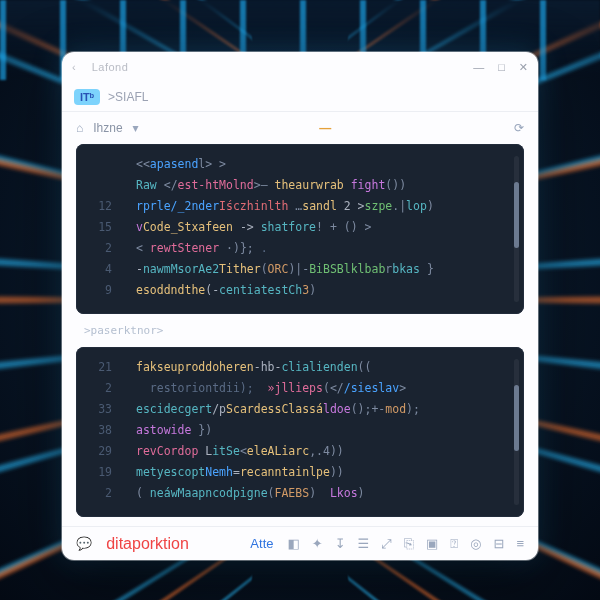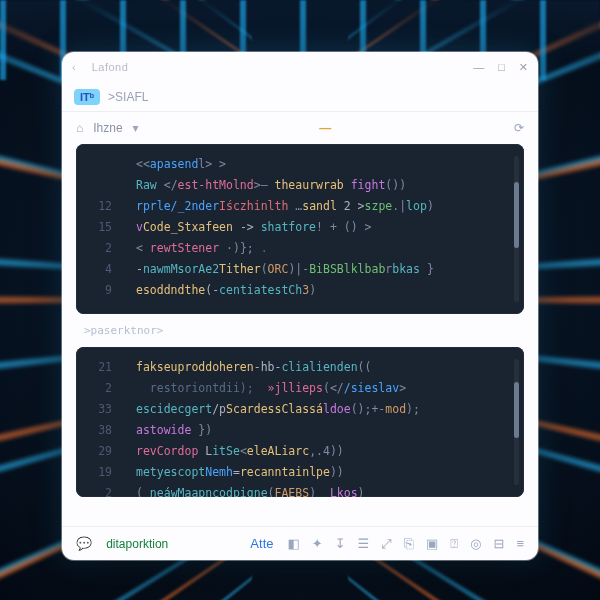--- a/index.html
+++ b/index.html
@@ -66,21 +66,21 @@
   .panes { flex:1; padding:0 14px 6px; display:flex; flex-direction:column; gap:8px; overflow:hidden;}
 
   .editor {
     background:#1a2330; border-radius:8px; position:relative;
     font-family: Menlo, Consolas, monospace; font-size:11.5px;
     line-height:21px; color:#c8d2e0; padding:10px 14px 10px 10px;
     overflow:hidden;
     box-shadow: inset 0 0 0 1px #222c3b;
   }
   .editor.first{ height:170px; }
-  .editor.second{ height:150px; }
+  .editor.second{ height:170px; }
   .vscroll{
     position:absolute; right:5px; top:12px; bottom:12px; width:5px;
     background:rgba(255,255,255,.06); border-radius:3px;
   }
   .vscroll::after{
     content:""; position:absolute; left:0; right:0; top:18%; height:45%;
     background:#6c7a90; border-radius:3px;
   }
   .code-line{ display:flex; white-space:pre; }
   .lineno{
@@ -104,21 +104,21 @@
   .prompt-row{
     font-family:Menlo,Consolas,monospace; font-size:11px;
     color:#b4bfd0; padding:2px 4px 2px 8px;
   }
 
   .statusbar{
     height:34px; border-top:1px solid #eceef3;
     display:flex; align-items:center; gap:14px; padding:0 14px;
     color:#9aa7bd; font-size:13px;
   }
-  .statusbar .label{ font-size:12px; color:#15803d; margin-right:auto;}
+  .statusbar .label{ font-size:16px; color:#ef4444; margin-right:auto;}
   .statusbar .glyph{ cursor:pointer; }
   .statusbar .accent{ color:#2f74e0; }
 </style>
 </head>
 <body>
 
 <div class="bg-rails"></div>
 <div class="ceiling"></div>
 
 <div class="window">

